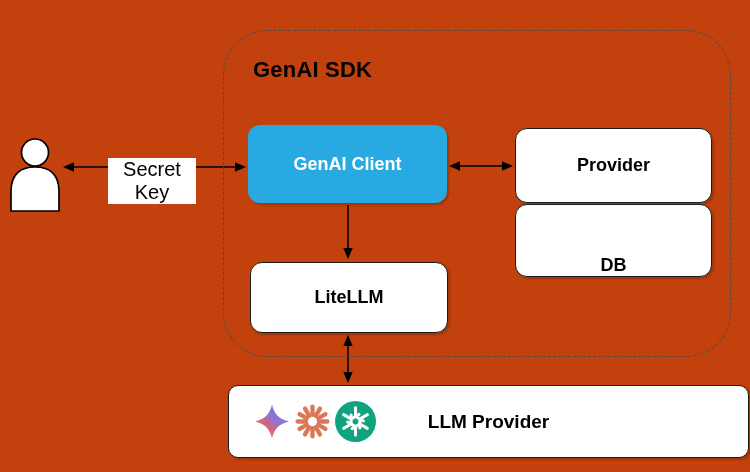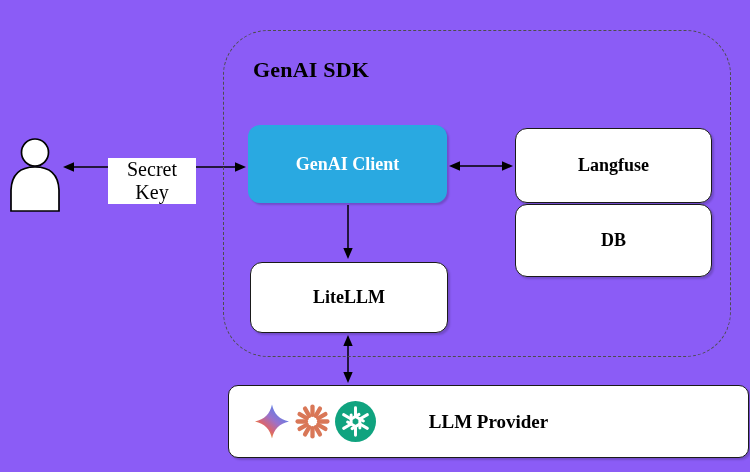--- a/index.html
+++ b/index.html
@@ -3,23 +3,22 @@
 <meta charset="utf-8">
 <style>
   * { margin: 0; padding: 0; box-sizing: border-box; }
   html, body { background: #ffffff; }
   body { font-family: "Liberation Sans", "DejaVu Sans", sans-serif; }
 
   .canvas {
     position: relative;
     width: 750px;
     height: 472px;
-    background: #8b5cf6;
+    background: #c2410c;
     overflow: hidden;
-    font-family: Liberation Serif, serif;
   }
 
   .arrow-layer {
     position: absolute;
     left: 0; top: 0;
     width: 750px; height: 472px;
     pointer-events: none;
   }
 
   .sdk-container {
@@ -56,21 +55,21 @@
 
   .node-client {
     left: 248px; top: 125px;
     width: 199px; height: 78px;
     background: #29A9E1;
     border: none;
     color: #ffffff;
   }
 
   .node-langfuse { left: 515px; top: 128px; width: 197px; height: 75px; }
-  .node-db       { left: 515px; top: 204px; width: 197px; height: 73px; }
+  .node-db       { left: 515px; top: 204px; width: 197px; height: 73px; align-items: flex-end; }
   .node-litellm  { left: 250px; top: 262px; width: 198px; height: 71px; }
 
   .node-provider {
     left: 212px; top: 385px;
     width: 521px; height: 73px;
     border-radius: 10px;
     font-size: 19px;
     margin-left: 16px;
   }
 
@@ -144,21 +143,21 @@
     </g>
   </svg>
 
   <div class="edge-label">Secret Key</div>
 
   <div class="node node-client">
     <span>GenAI Client</span>
   </div>
 
   <div class="node node-langfuse">
-    <span>Langfuse</span>
+    <span>Provider</span>
   </div>
 
   <div class="node node-db">
     <span>DB</span>
   </div>
 
   <div class="node node-litellm">
     <span>LiteLLM</span>
   </div>
 

